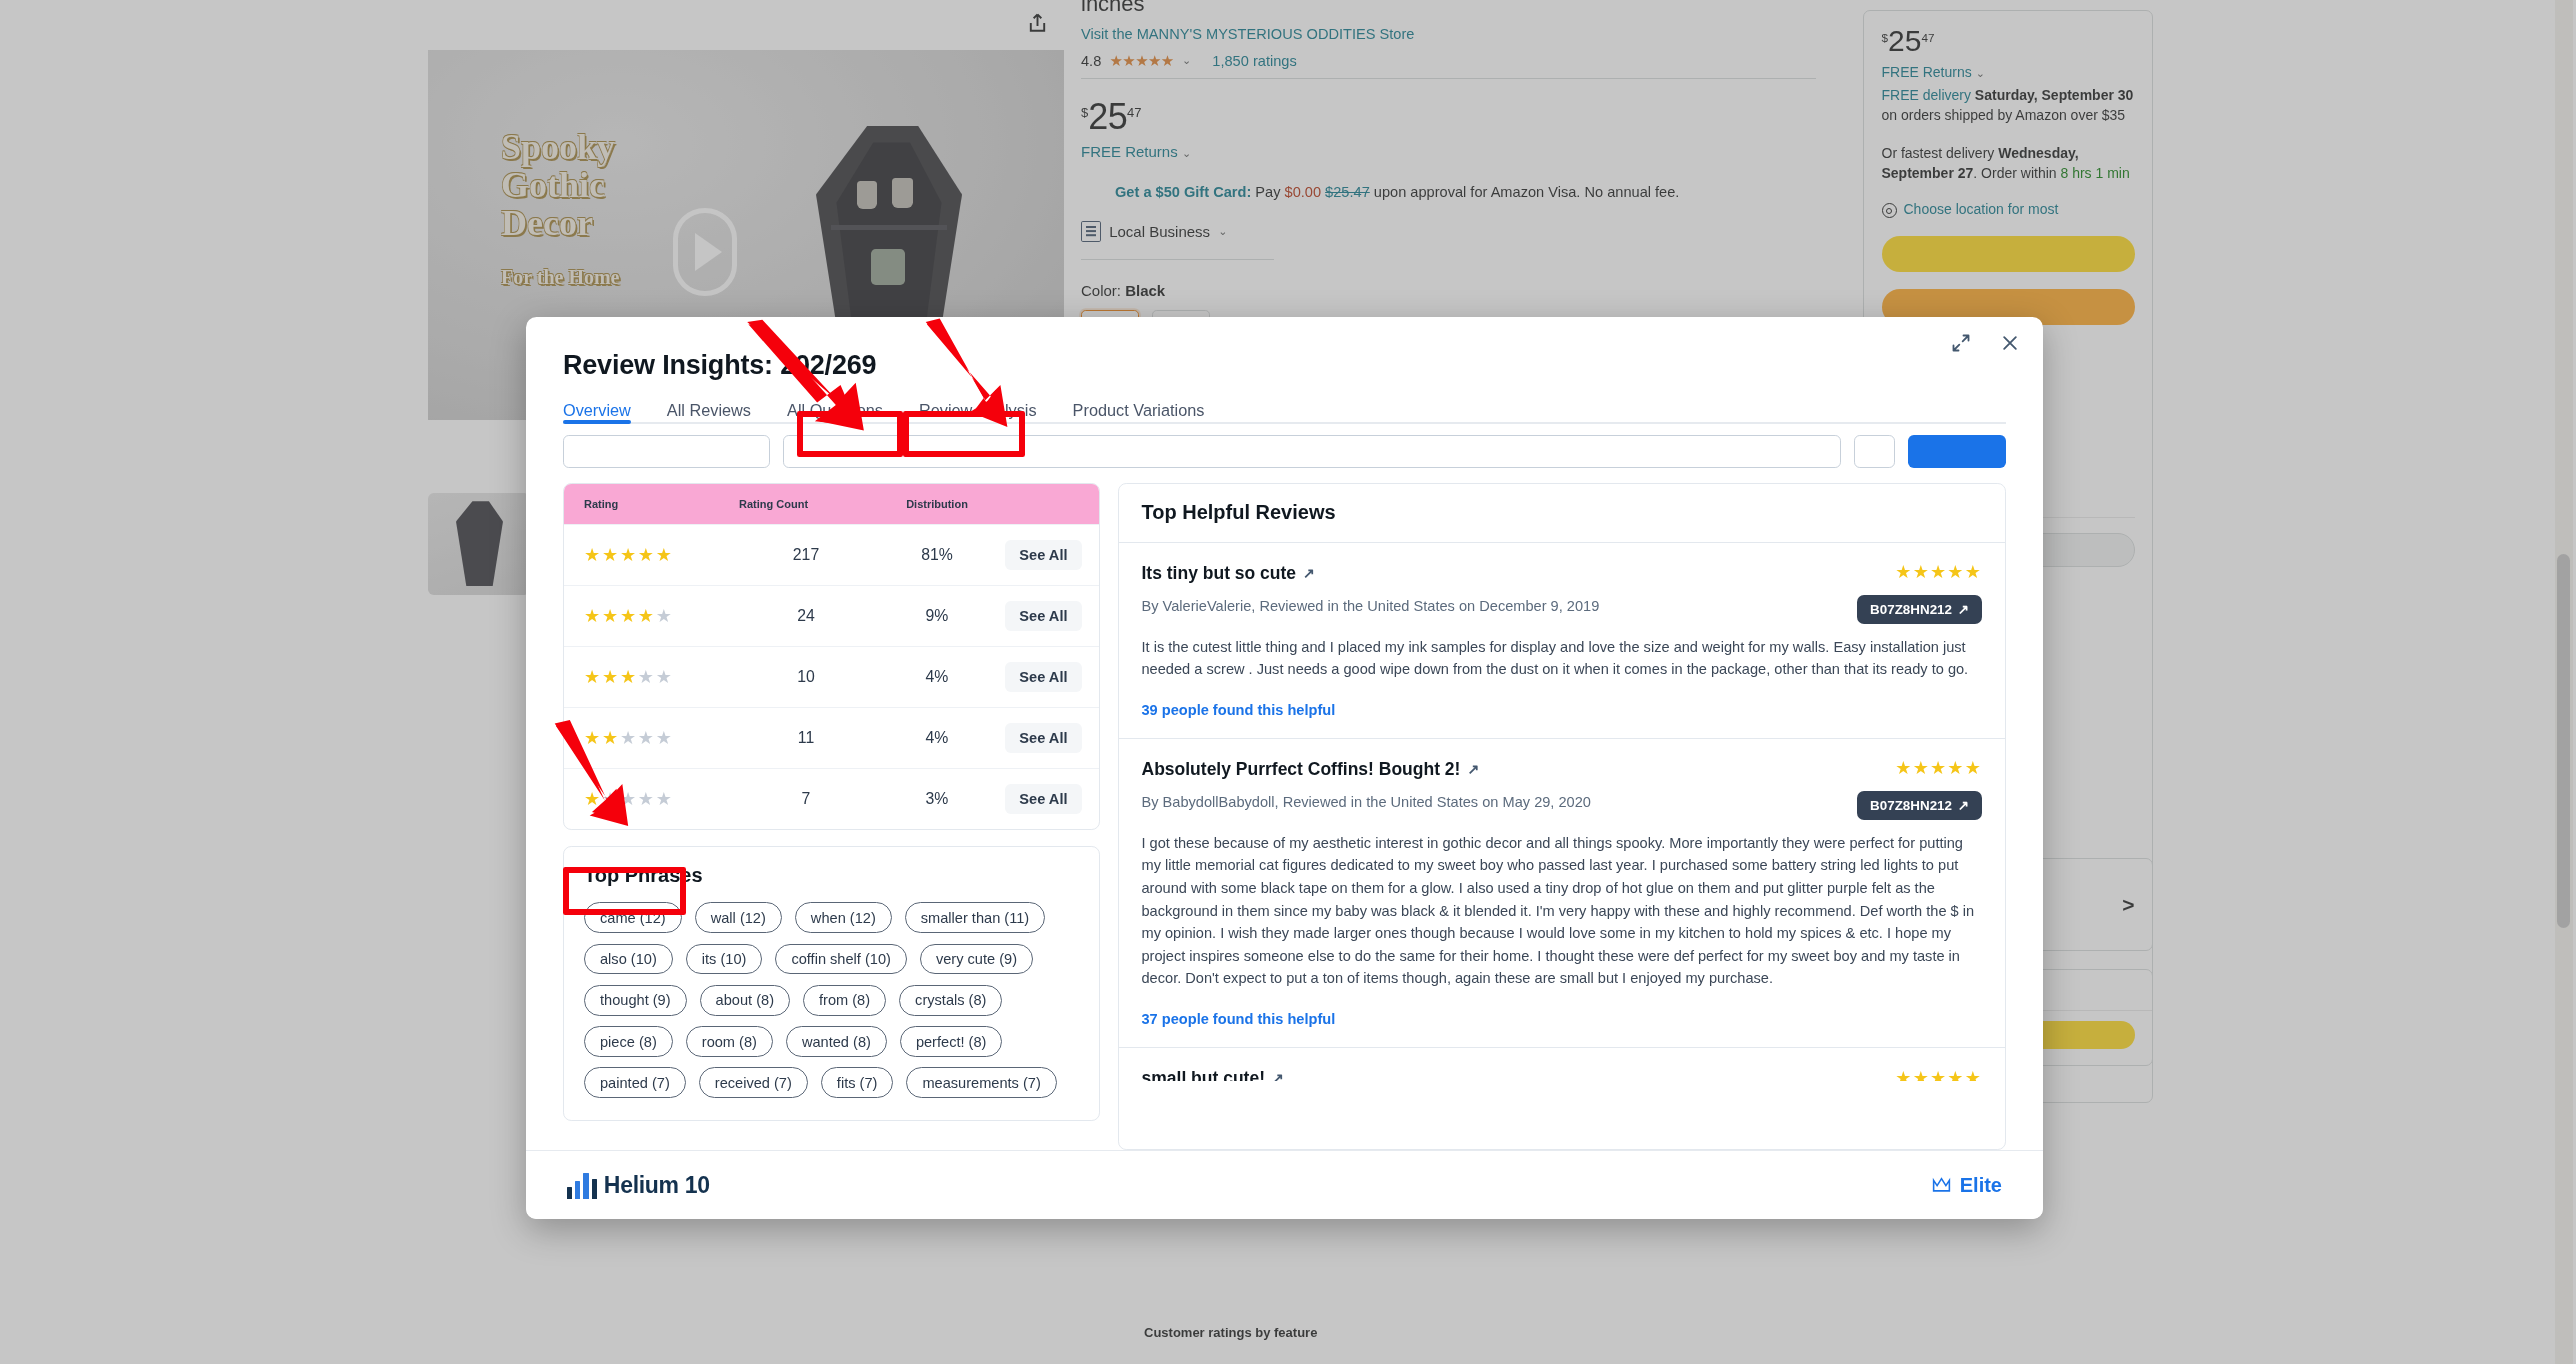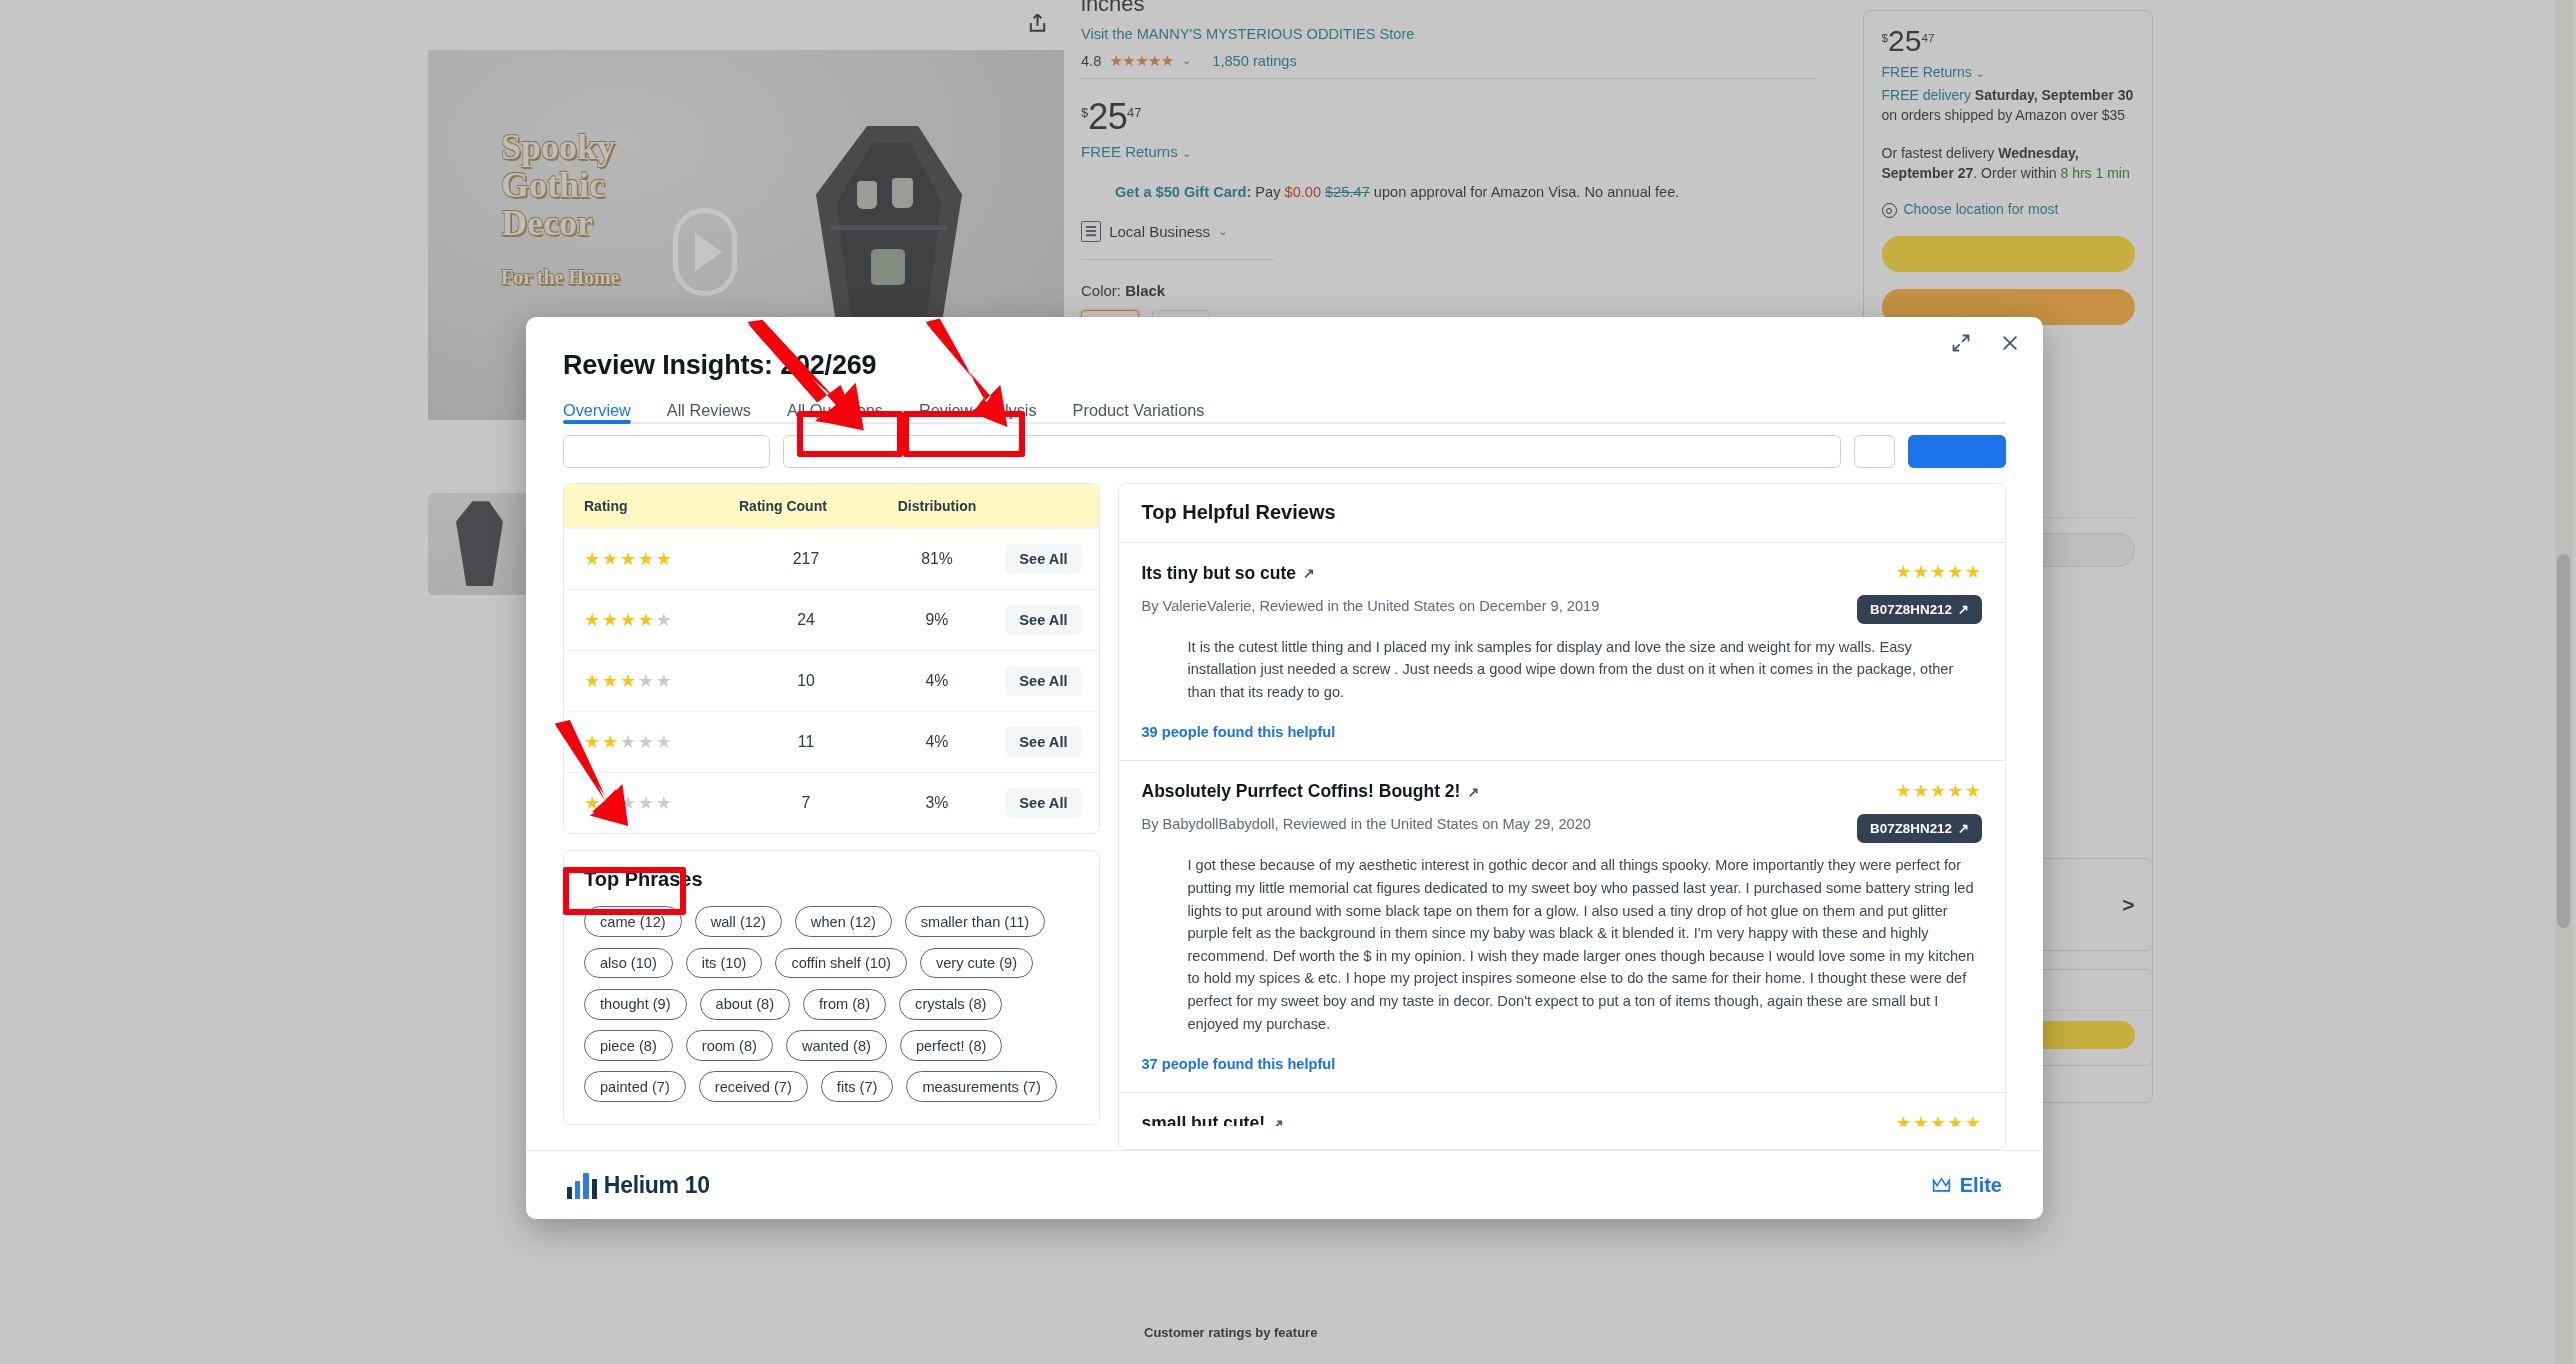--- a/index.html
+++ b/index.html
@@ -160,21 +160,21 @@
   .fr-sm { height: 33px; width: 41px; border:0.6px solid #c7d0da; border-radius: 5.8px; background:#fff; }
   .fr-blue { height: 33px; width: 98px; border-radius: 5.8px; background:#1A73E8; }
 
   .modal-body { flex:1; display:flex; gap: 17.5px; padding: 15px 37px 0 37px; overflow:hidden; }
   .col-left { width: 537px; display:flex; flex-direction:column; gap: 16.3px; }
   .col-right { flex: 1; }
 
   .card { border:0.6px solid #e3e8ee; border-radius: 8.2px; background:#fff; overflow:hidden; }
 
   table.ratings { width:100%; border-collapse: collapse; }
-  table.ratings thead th { background:#fef9c3; text-align:left; font-size: 14px; font-weight:700;
+  table.ratings thead th { background:#f9a8d4; text-align:left; font-size: 11px; font-weight:700;
     color:#2d3a4b; padding: 14px 0 14px 0; }
   table.ratings thead th:nth-child(1){ padding-left: 20px; width: 175px; }
   table.ratings thead th:nth-child(2){ width: 134px; }
   table.ratings thead th:nth-child(3){ width: 128px; text-align: center; }
   table.ratings tbody td { border-top:0.6px solid #eef1f5; padding: 15px 0; font-size: 15.8px; color:#2d3a4b; }
   table.ratings tbody td:nth-child(1){ padding-left: 20px; }
   table.ratings tbody td.num { text-align:center; }
   table.ratings tbody td.act { text-align:right; padding-right: 17.5px; }
   .stars { font-size: 18px; letter-spacing: 1.8px; white-space:nowrap; }
   .st-on { color:#F5C518; }
@@ -189,21 +189,21 @@
      font-size: 14.6px; color:#2d3a4b; white-space:nowrap; }
 
   .reviews-card { height: 100%; display:flex; flex-direction:column; }
   .rv-head { padding: 17.5px 23px; font-size: 20px; font-weight:700; color:#101820;
      border-bottom:0.6px solid #e3e8ee; }
   .rv-list { flex:1; overflow:hidden; }
   .rv-item { padding: 20px 23px 20px 23px; border-bottom:0.6px solid #e3e8ee; position:relative; }
   .rv-title { font-size: 17.5px; font-weight:700; color:#101820; display:flex; align-items:center; gap: 7px; }
   .rv-arrow { font-size: 14px; color:#44586F; }
   .rv-by { margin-top: 14px; font-size: 14.6px; color:#5c6b7d; }
-  .rv-text { margin-top: 22px; font-size: 14.6px; color:#3b4757; line-height: 1.55; margin-left: 46px; }
+  .rv-text { margin-top: 22px; font-size: 14.6px; color:#3b4757; line-height: 1.55; }
   .rv-helpful { margin-top: 21px; font-size: 14.6px; color:#1A73E8; font-weight:700; }
   .rv-right { position:absolute; right: 23px; top: 18.7px; text-align:right; }
   .rv-stars { font-size: 18px; letter-spacing: 1.2px; color:#F5C518; }
   .rv-asin { display:inline-flex; align-items:center; gap: 5.8px; margin-top: 11.7px;
      background:#344154; color:#fff; border-radius: 7px; padding: 7px 13px;
      font-size: 13.4px; font-weight:700; }
   .rv-partial { padding: 20px 23px 0 23px; position:relative; height: 33px; overflow:hidden; }
 
   .modal-foot { height: 69px; border-top:0.6px solid #e6eaef; display:flex; align-items:center;
      justify-content:space-between; padding: 0 41px; background:#fff; }

